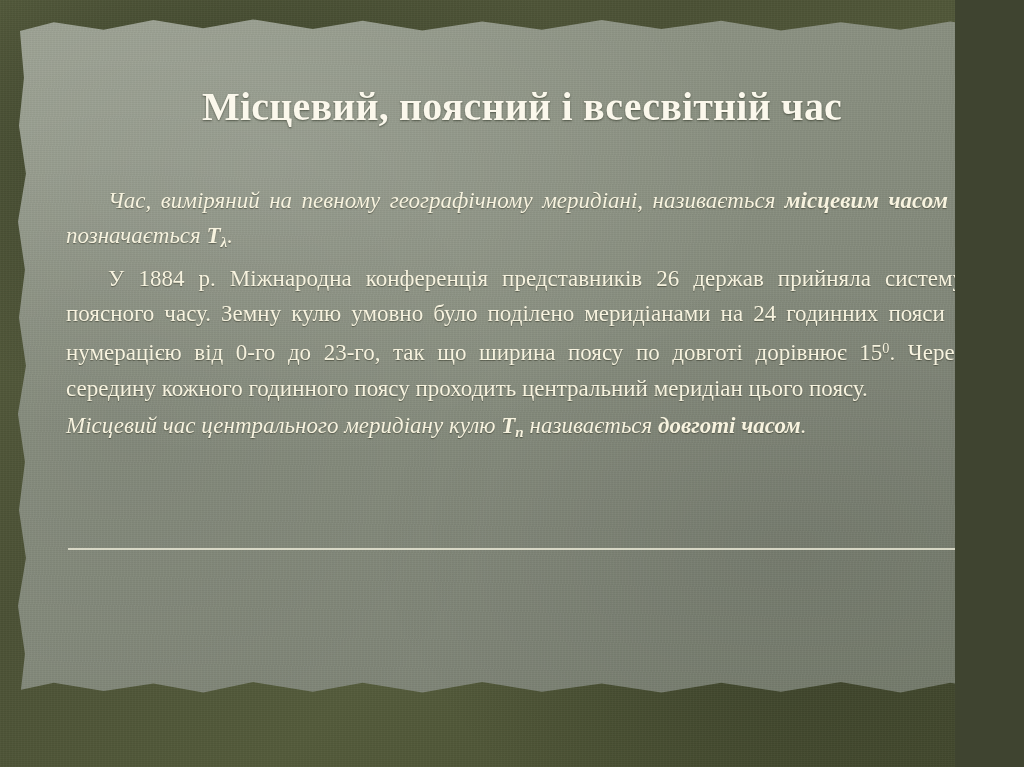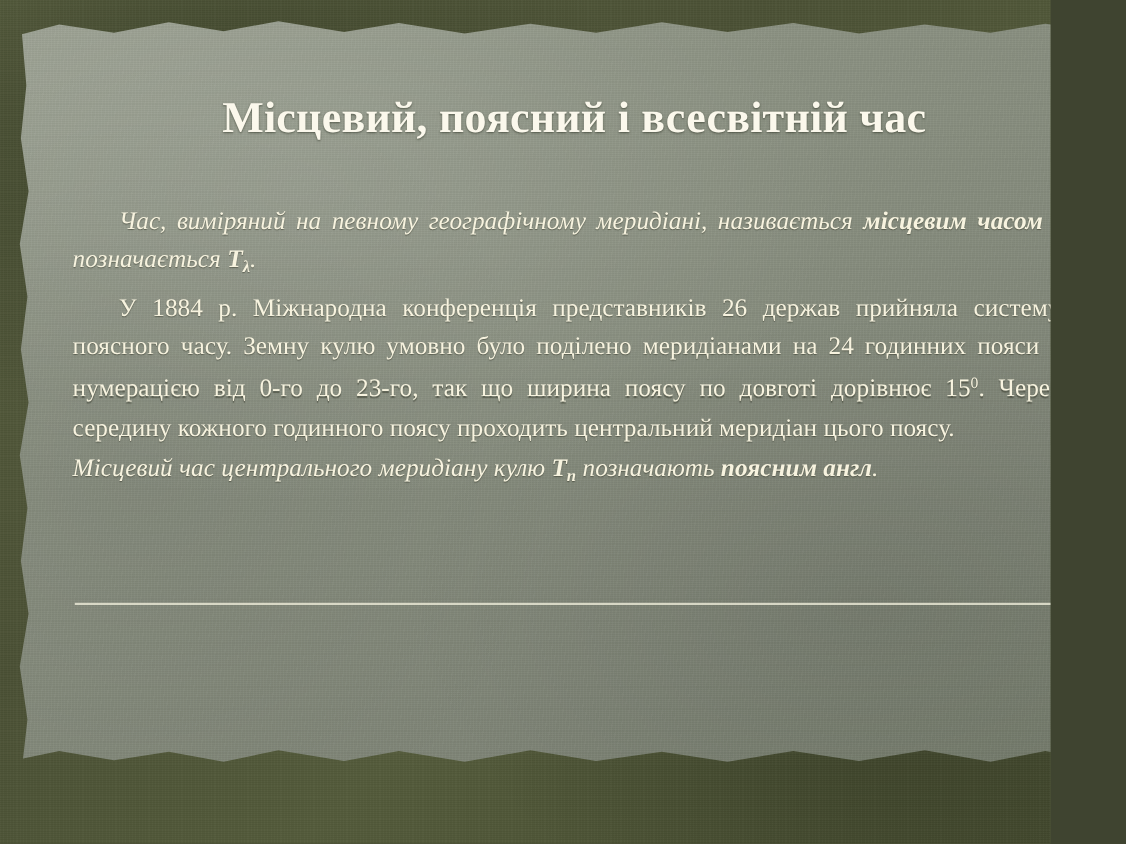--- a/index.html
+++ b/index.html
@@ -188,21 +188,21 @@
   <div class="content">
 
     <h1 class="slide-title">Місцевий, поясний і всесвітній час</h1>
 
     <div class="body-block">
 
       <p class="para italic indent"><span>Час, виміряний на певному географічному меридіані, називається </span><b class="em">місцевим часом</b><span> і позначається </span><span class="var"><span>T</span><sub>λ</sub></span><span>.</span></p>
 
       <p class="para upright indent"><span>У 1884 р. Міжнародна конференція представників 26 держав прийняла систему поясного часу. Земну кулю умовно було поділено меридіанами на 24 годинних пояси з нумерацією від 0-го до 23-го, так що ширина поясу по довготі дорівнює 15</span><sup class="deg">0</sup><span>. Через середину кожного годинного поясу проходить центральний меридіан цього поясу.</span></p>
 
-      <p class="para italic noindent"><span>Місцевий час центрального меридіану кулю </span><span class="var"><span>T</span><sub>n</sub></span><span> позначають </span><b class="em">поясним англ</b><span>.</span></p>
+      <p class="para italic noindent"><span>Місцевий час центрального меридіану кулю </span><span class="var"><span>T</span><sub>n</sub></span><span> називається </span><b class="em">довготі часом</b><span>.</span></p>
 
 
     </div>
 
     <div class="stray-rule"></div>
 
   </div>
 </div>
 
 </body></html>

